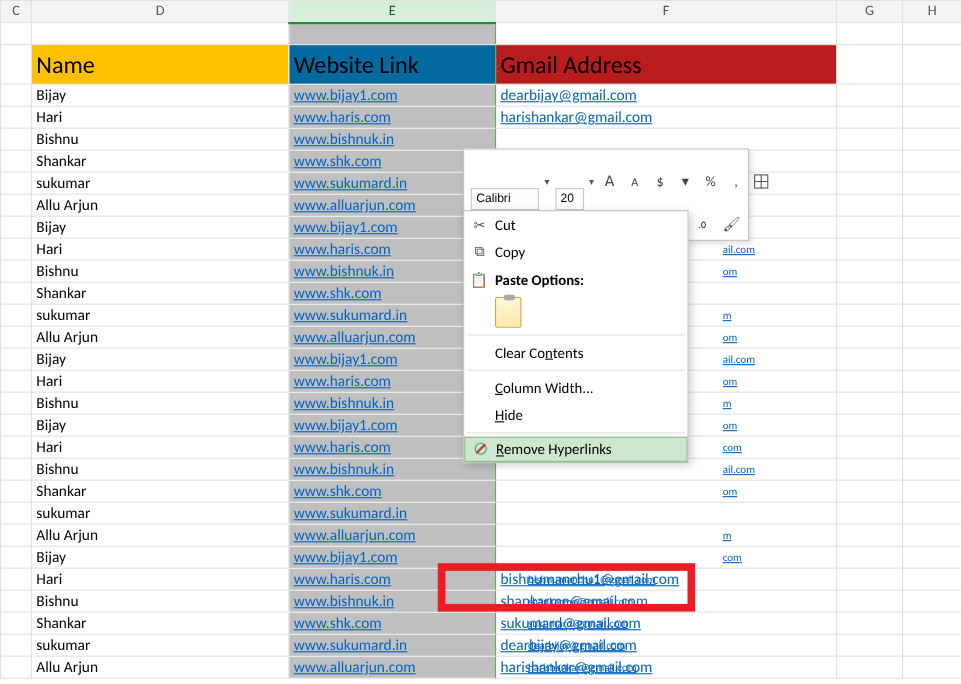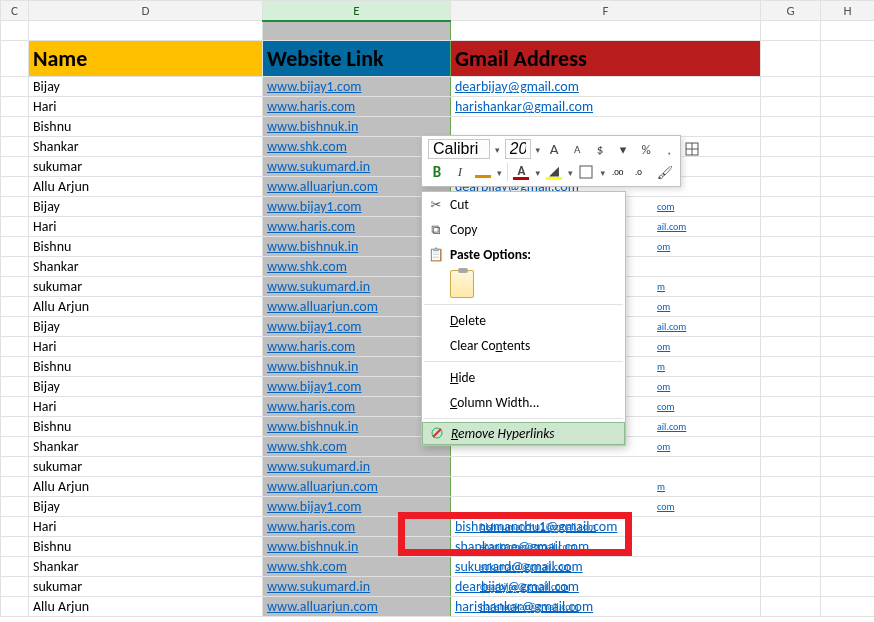--- a/index.html
+++ b/index.html
@@ -48,21 +48,21 @@
   }
   .grid td.sel-col {
     background: #bfbfbf;
     border-left: 1px solid #6aa84f;
     border-right: 1px solid #6aa84f;
   }
   .blankrow td { height: 20px; }
   .hdr-row td {
     height: 36px;
     font-size: 22px;
-    font-weight: bold;
+    font-weight: normal;
   }
   .hdr-name { background: #ffc000; }
   .hdr-web  { background: #ffc000; }
   .hdr-em   { background: #b91c1c; }
   a.link {
     color: #0563c1;
     text-decoration: underline;
   }
 
   
@@ -75,22 +75,23 @@
     box-shadow: 2px 2px 6px rgba(0,0,0,.15);
     padding: 3px 6px 4px 6px;
     font-size: 13px;
     z-index: 10;
   }
   .minibar-row { display: flex; align-items: center; gap: 5px; }
   .mbctl {
     border: 1px solid #c8c8c8;
     background: #fdfdfd;
     height: 20px;
-    font-size: 16px;
+    font-size: 11px;
     padding: 0 4px;
+    margin-top: 32px;
   }
   .mbbtn {
     display: inline-flex;
     align-items: center;
     justify-content: center;
     min-width: 18px;
     height: 20px;
     cursor: pointer;
     font-size: 13px;
     color: #444;
@@ -127,21 +128,20 @@
     position: absolute;
     left: 6px;
     width: 16px; height: 16px;
     display: flex; align-items: center; justify-content: center;
     font-size: 13px; color: #555;
   }
   .ctxitem.hover {
     background: #cde6cd;
     border: 1px solid #8bbf8b;
     height: 23px;
-    font-style: italic;
   }
   .paste-icons {
     height: 34px;
     display: flex;
     align-items: center;
     padding-left: 28px;
   }
   .clipboard-icon {
     width: 24px; height: 28px;
     border: 1px solid #caa84a;
@@ -429,21 +429,21 @@
         <td></td>
         <td></td>
       </tr>
     </tbody>
 </table>
 
 <div class="minibar">
   <div class="minibar-row">
     <input class="mbctl" style="width: 62px;" value="Calibri">
     <span class="arrow">▾</span>
-    <input class="mbctl" style="width: 26px; text-align: center; font-style: italic;" value="20">
+    <input class="mbctl" style="width: 26px; " value="20">
     <span class="arrow">▾</span>
     <span class="mbbtn" style="font-size:15px">A</span>
     <span class="mbbtn" style="font-size:11px">A</span>
     <span class="mbbtn">$</span>
     <span class="mbbtn">▾</span>
     <span class="mbbtn">%</span>
     <span class="mbbtn">,</span>
     <span class="mbbtn">
       <svg width="14" height="14">
           <rect x="1" y="1" width="12" height="12" fill="none" stroke="#555"></rect>
@@ -499,31 +499,28 @@
   </div>
   <div class="ctxitem paste-label">
     <span class="icon">📋</span>
     <span>Paste Options:</span>
   </div>
   <div class="paste-icons">
     <div class="clipboard-icon"></div>
   </div>
   <div class="ctx-sep"></div>
   <div class="ctxitem">
-    <span><span class="underlined">D</span>elete</span>
-  </div>
-  <div class="ctxitem">
     <span>Clear Co<span class="underlined">n</span>tents</span>
   </div>
   <div class="ctx-sep"></div>
   <div class="ctxitem">
+    <span><span class="underlined">C</span>olumn Width...</span>
+  </div>
+  <div class="ctxitem">
     <span><span class="underlined">H</span>ide</span>
-  </div>
-  <div class="ctxitem">
-    <span><span class="underlined">C</span>olumn Width...</span>
   </div>
   <div class="ctx-sep"></div>
   <div class="ctxitem hover">
     <span class="icon">
       <svg width="15" height="15">
           <circle cx="7" cy="7" r="5" fill="none" stroke="#2a7"></circle>
           <line x1="3" y1="11" x2="11" y2="3" stroke="#c33" stroke-width="2"></line>
         </svg>
     </span>
     <span><span class="underlined">R</span>emove Hyperlinks</span>

